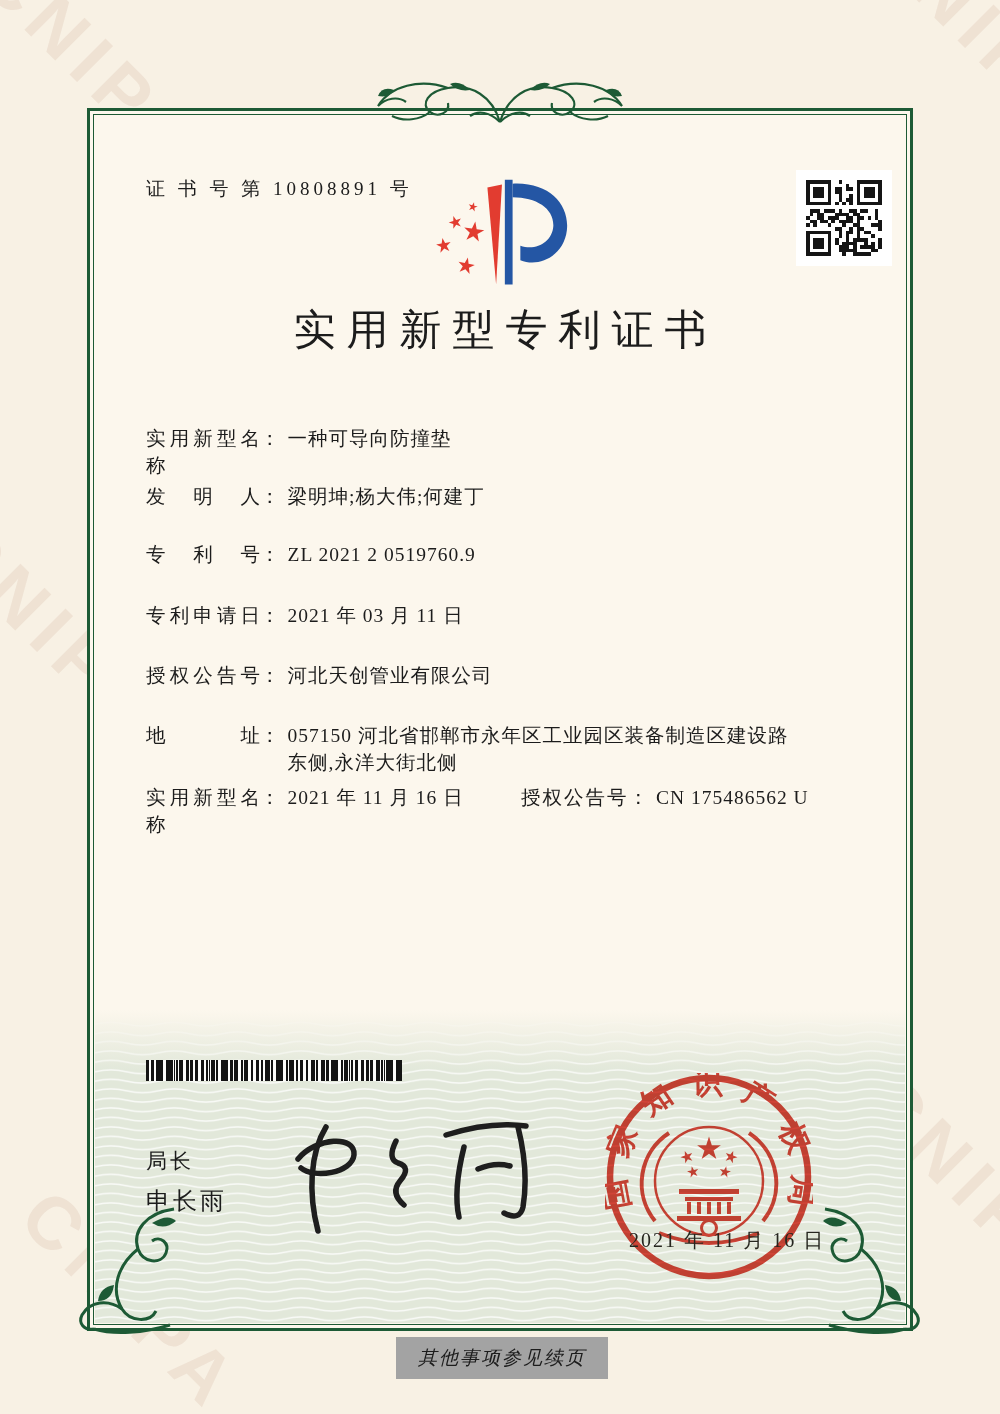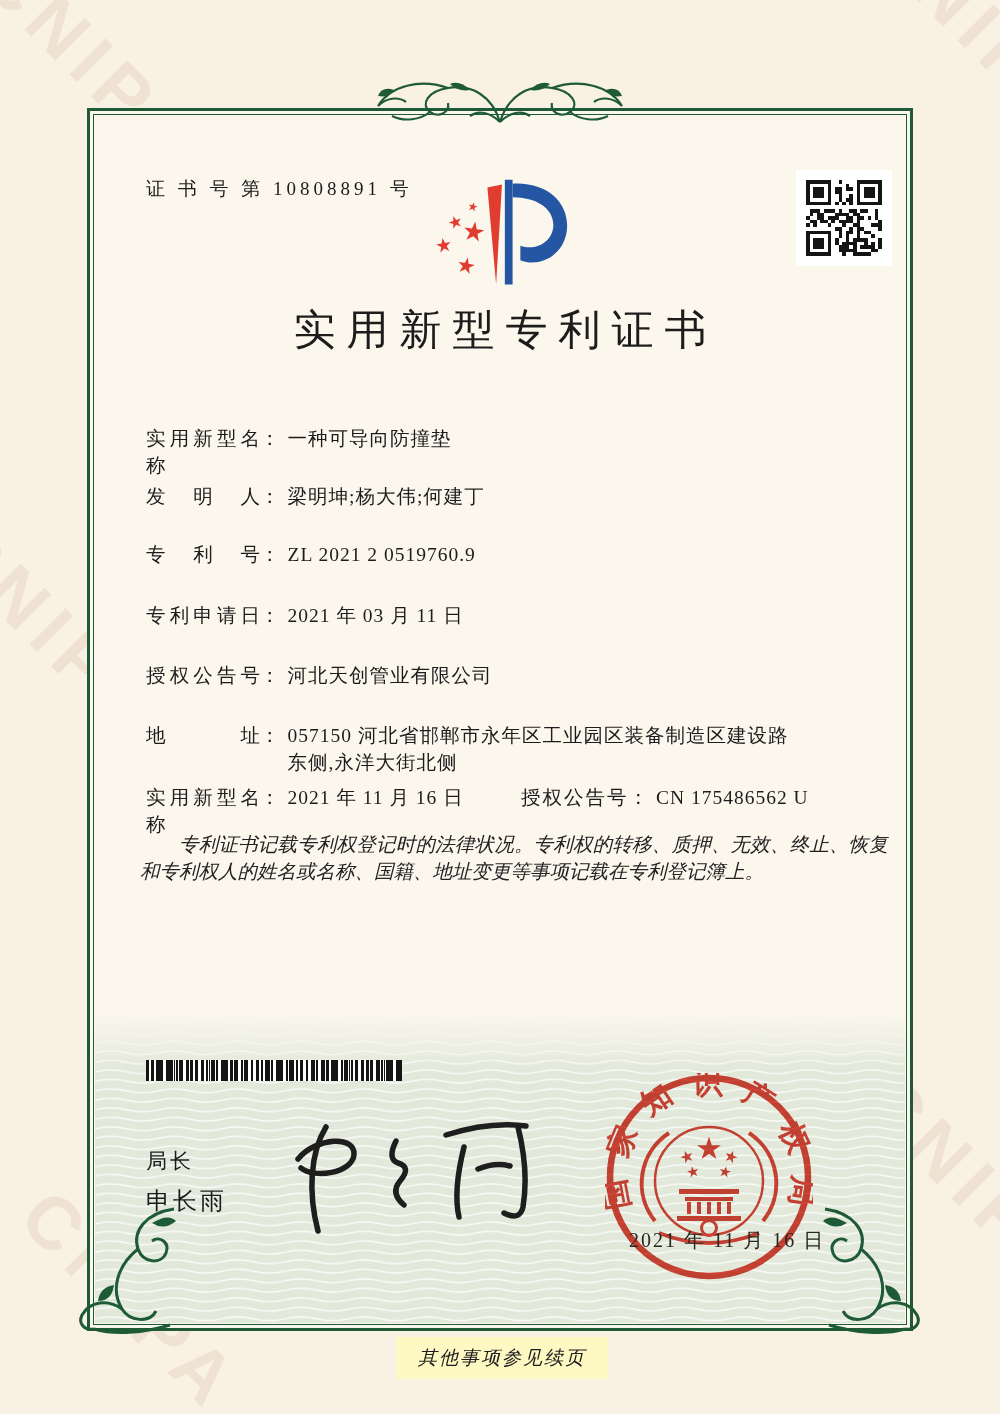--- a/index.html
+++ b/index.html
@@ -51,21 +51,21 @@
   .signer-title{position:absolute;left:53px;top:1033px;font-size:21px;letter-spacing:3px;}
   .signer-name{position:absolute;left:53px;top:1071px;font-size:24px;letter-spacing:3px;text-align:center;}
   .signature{position:absolute;left:175px;top:997px;}
   
   .seal{position:absolute;left:512px;top:959px;mix-blend-mode:multiply;}
   .seal-date{position:absolute;left:536px;top:1113px;width:270px;font-size:20px;
              letter-spacing:2px;color:#26261f;}
   .pageinfo{position:absolute;left:0;top:1180px;width:100%;text-align:center;
             font-size:15.5px;letter-spacing:3px;}
   
-  .footer-note{position:absolute;left:396px;top:1337px;width:212px;height:42px;background:#fef9c3;
+  .footer-note{position:absolute;left:396px;top:1337px;width:212px;height:42px;background:#a3a3a3;
       display:flex;align-items:center;justify-content:center;font-size:19px;font-style:italic;
       letter-spacing:2px;}
   .orn{position:absolute;pointer-events:none;}
 </style>
 </head>
 <body>
 
 <div class="page">
 
   <div class="wm" style="left:-46px;top:18px;">CNIPA</div>
@@ -373,21 +373,20 @@
           <span class="fcolon">：</span>
           <span class="fvalue">2021 年 11 月 16 日</span>
         <span class="grant2">
           <span style="letter-spacing:2px">授权公告号</span>
             <span class="fcolon">：</span>
             <span class="fvalue">CN 175486562 U</span>
         </span>
       </div>
 
       <div class="body-block">
-        <p>专利证书记载专利权登记时的法律状况。专利权的转移、质押、无效、终止、恢复和专利权人的姓名或名称、国籍、地址变更等事项记载在专利登记簿上。</p>
       </div>
 
       <div class="barcode"></div>
 
       <div class="signer-title">局长</div>
       <div class="signer-name">申长雨</div>
 
       <svg class="signature" width="290" height="135" viewBox="0 0 290 135">
         <g fill="none" stroke="#1e1e1e" stroke-width="5.5" stroke-linecap="round">
           <path d="M58,16 C42,42 40,82 50,120"></path>

